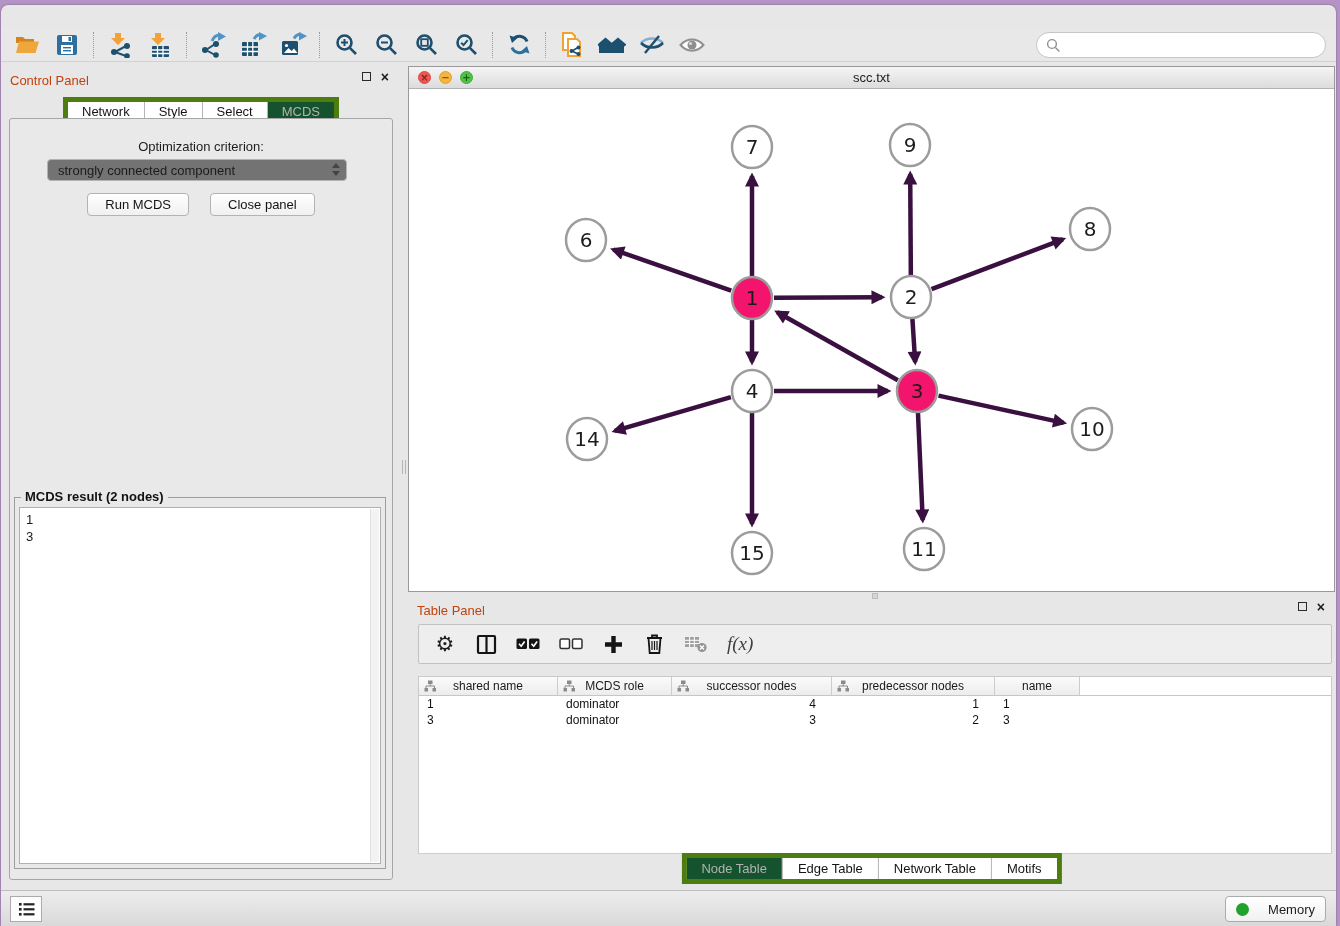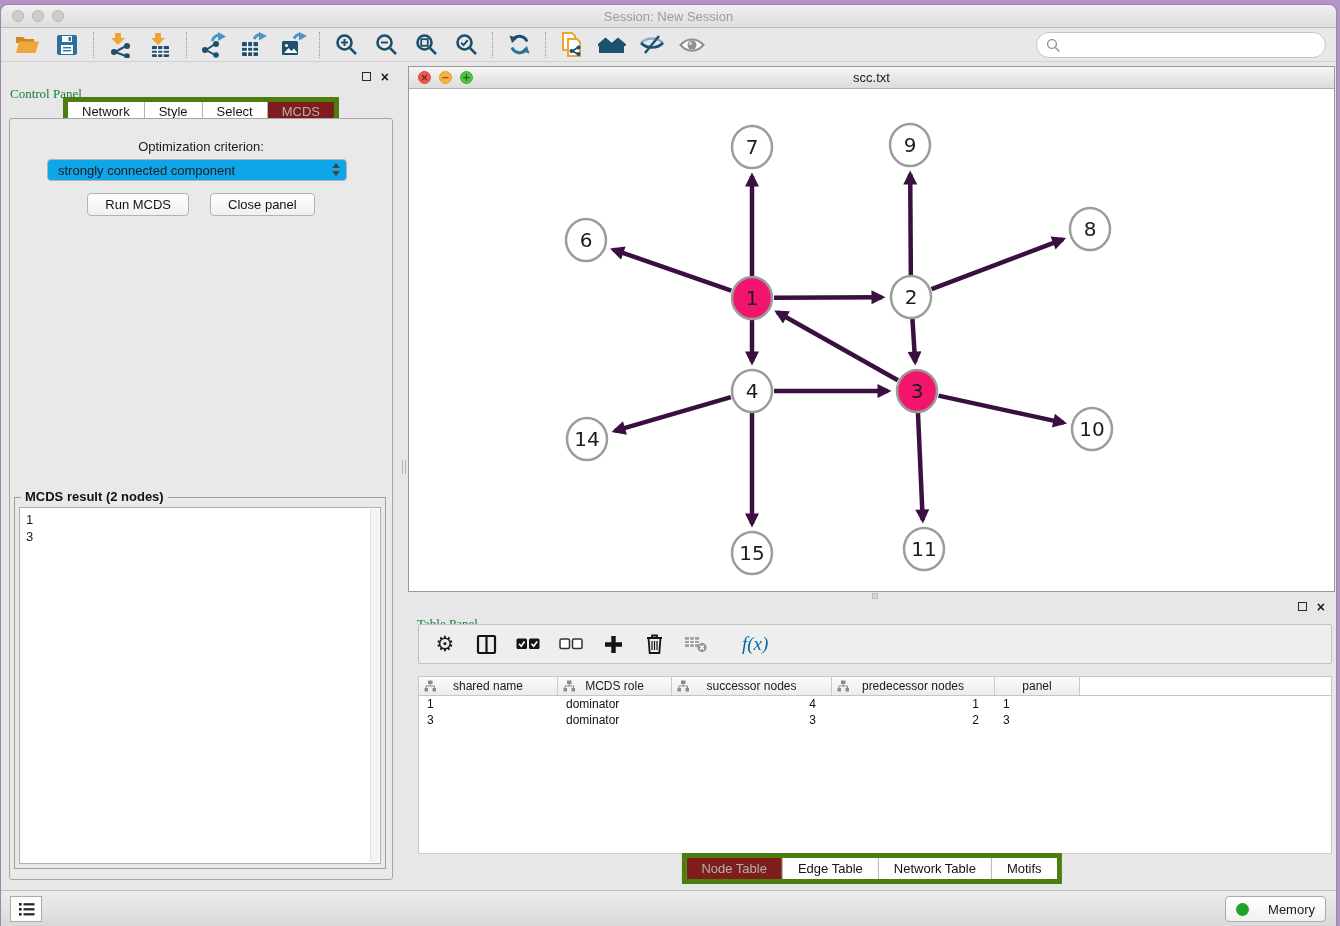--- a/index.html
+++ b/index.html
@@ -24,36 +24,36 @@
   .searchbox { position:absolute; right:10px; top:4px; width:290px; height:26px; background:#fff;
                border:1px solid #c6c6c6; border-radius:13px; display:flex; align-items:center; padding:0 9px; }
   .searchbox input { border:0; outline:0; flex:1; font:13px "Liberation Sans",sans-serif; background:transparent; }
 
   
   .main { position:absolute; top:57px; left:0; right:0; bottom:36px; }
 
   
   .control-panel { position:absolute; left:0; top:4px; width:400px; bottom:2px; }
   .panel-header { position:absolute; top:0; left:0; right:0; height:22px; }
-  .panel-header .ptitle { position:absolute; left:9px; top:20px; color:#15803d;font-family:Liberation Serif, serif; }
+  .panel-header .ptitle { position:absolute; left:9px; top:7px; color:#c2410c; }
   .float-ic { position:absolute; width:9px; height:9px; border:1.5px solid #2b2b2b; top:6px; }
   .close-ic { position:absolute; top:3px; font-weight:800; font-size:14px; color:#1c1c1c; }
   .cp-float { right:30px; } .cp-close { right:12px; }
 
   .seg-tabs { position:absolute; display:inline-flex; border:5px solid #4d7c0f; border-radius:0;
               overflow:hidden; background:#fff; }
   #cp-tabs { top:31px; left:50%; transform:translateX(-50%); }
   .seg-tab { padding:2px 14px; background:#fff; color:#141414; border-left:1px solid #b5b5b5; cursor:default; white-space:nowrap; }
   .seg-tab:first-child { border-left:0; }
-  .seg-tab.selected { background:#7f1d1d; color:#b2b2b2; }
+  .seg-tab.selected { background:#14532d; color:#b2b2b2; }
 
   .cp-box { position:absolute; top:52px; left:8px; right:8px; bottom:8px;
             border:1px solid #a6a6a6; border-radius:3px; background:#e9e9e9; }
   .opt-label { position:absolute; top:20px; left:0; right:0; text-align:center; }
-  .cp-select { position:absolute; top:40px; left:37px; right:45px; height:22px; background:#0ea5e9;
+  .cp-select { position:absolute; top:40px; left:37px; right:45px; height:22px; background:#737373;
                border:1px solid #b3b3b3; border-radius:4px; display:flex; align-items:center; padding:0 10px; }
   .stepper { position:absolute; right:6px; top:3px; display:flex; flex-direction:column; gap:3px; align-items:center; }
   .tri-up { width:0; height:0; border-left:4px solid transparent; border-right:4px solid transparent; border-bottom:5px solid #444; }
   .tri-dn { width:0; height:0; border-left:4px solid transparent; border-right:4px solid transparent; border-top:5px solid #444; }
   .cp-buttons { position:absolute; top:74px; left:0; right:0; display:flex; justify-content:center; gap:21px; }
   .btn { height:23px; padding:0 17px; background:linear-gradient(#ffffff,#f0f0f0); border:1px solid #b3b3b3;
          border-radius:4px; font:13px "Liberation Sans",sans-serif; color:#141414; }
 
   .result-group { position:absolute; left:4px; right:6px; top:378px; bottom:10px; border:1px solid #9e9e9e; }
   .result-legend { position:absolute; top:-9px; left:6px; background:#e9e9e9; padding:0 4px; color:#111;font-weight:bold; }
@@ -83,21 +83,21 @@
 
   .split-knob { position:absolute; top:531px; left:50%; width:6px; height:6px; background:#d6d6d6; border:1px solid #bcbcbc; }
 
   
   .table-panel { position:absolute; top:534px; left:0; right:0; bottom:2px; }
   .tp-float { right:28px; } .tp-close { right:10px; }
   .tp-toolbar { position:absolute; top:28px; left:10px; right:3px; height:40px; background:#eeeeee;
                 border:1px solid #c2c2c2; border-radius:2px; display:flex; align-items:center; gap:19px; padding-left:15px; }
   .tp-btn { display:flex; align-items:center; justify-content:center; min-width:22px; }
   .gear-glyph { font-size:21px; color:#1f1f1f; line-height:20px; }
-  .fx-glyph { font:italic 19px "Liberation Serif",serif; color:#0369a1;margin-left:15px; }
+  .fx-glyph { font:italic 19px "Liberation Serif",serif; color:#404040; }
 
   .tp-table { position:absolute; top:80px; left:10px; right:3px; height:178px; background:#fff;
               border:1px solid #c9c9c9; border-bottom:1px solid #cfcfcf; overflow:hidden; }
   .thead { display:flex; height:19px; background:linear-gradient(#fbfbfb,#ececec); border-bottom:1px solid #c6c6c6; }
   .th { position:relative; height:100%; border-right:1px solid #cccccc; font-size:12px; color:#1a1a1a;
         display:flex; align-items:center; justify-content:center; }
   .th .hicon { position:absolute; left:5px; top:3px; }
   .th-fill { flex:1; background:#fff; border-right:0; }
   .tr { display:flex; height:16px; }
   .td { font-size:12px; color:#111; line-height:16px; overflow:hidden; white-space:nowrap; }
@@ -112,28 +112,20 @@
               border:1px solid #ababab; display:flex; align-items:center; justify-content:center; }
   .mem-btn { position:absolute; right:10px; top:5px; height:26px; background:linear-gradient(#ffffff,#f1f1f1);
              border:1px solid #ababab; border-radius:4px; display:flex; align-items:center; gap:19px; padding:0 10px; }
   .mem-dot { width:13px; height:13px; border-radius:50%; background:#1fa32c; }
 </style>
 </head>
 <body>
 
 <div id="window">
 
-  <div class="titlebar">
-    <div class="lights">
-      <span class="light"></span>
-      <span class="light"></span>
-      <span class="light"></span>
-    </div>
-    <div class="title">Session: New Session</div>
-  </div>
 
   <div class="toolbar">
     <span class="tbtn">
       <svg width="27" height="22" viewBox="0 0 27 22">
           <path d="M2 3h7l2 2h9v4H2z" fill="#d3851c"></path>
           <path d="M2 19L5 7.5h20L21.5 19z" fill="#efa63a"></path>
         </svg>
     </span>
     <span class="tbtn">
       <svg width="22" height="22" viewBox="0 0 22 22">
@@ -519,21 +511,21 @@
               <div class="th" style="width: 163px;">
                 <svg width="12" height="12" viewBox="0 0 12 12" class="hicon">
                   <rect x="4" y="0.5" width="4.5" height="3.5" fill="#8a8a8a"></rect>
                   <path d="M6.2 4v2M2 6h8.5M2 6v2M10.5 6v2" stroke="#8a8a8a" fill="none"></path>
                   <rect x="0.5" y="8" width="3.5" height="3.5" fill="#8a8a8a"></rect>
                   <rect x="8.5" y="8" width="3.5" height="3.5" fill="#8a8a8a"></rect>
                 </svg>
                 <span>predecessor nodes</span>
               </div>
               <div class="th" style="width: 85px;">
-                <span>panel</span>
+                <span>name</span>
               </div>
               <div class="th th-fill"></div>
             </div>
           <div id="tp-tbody">
               <div class="tr">
                 <div class="td" style="width: 139px; text-align: left; padding: 0px 0px 0px 8px;">1</div>
                 <div class="td" style="width: 114px; text-align: left; padding: 0px 0px 0px 8px;">dominator</div>
                 <div class="td" style="width: 160px; text-align: right; padding: 0px 16px 0px 0px;">4</div>
                 <div class="td" style="width: 163px; text-align: right; padding: 0px 16px 0px 0px;">1</div>
                 <div class="td" style="width: 85px; text-align: left; padding: 0px 0px 0px 8px;">1</div>

